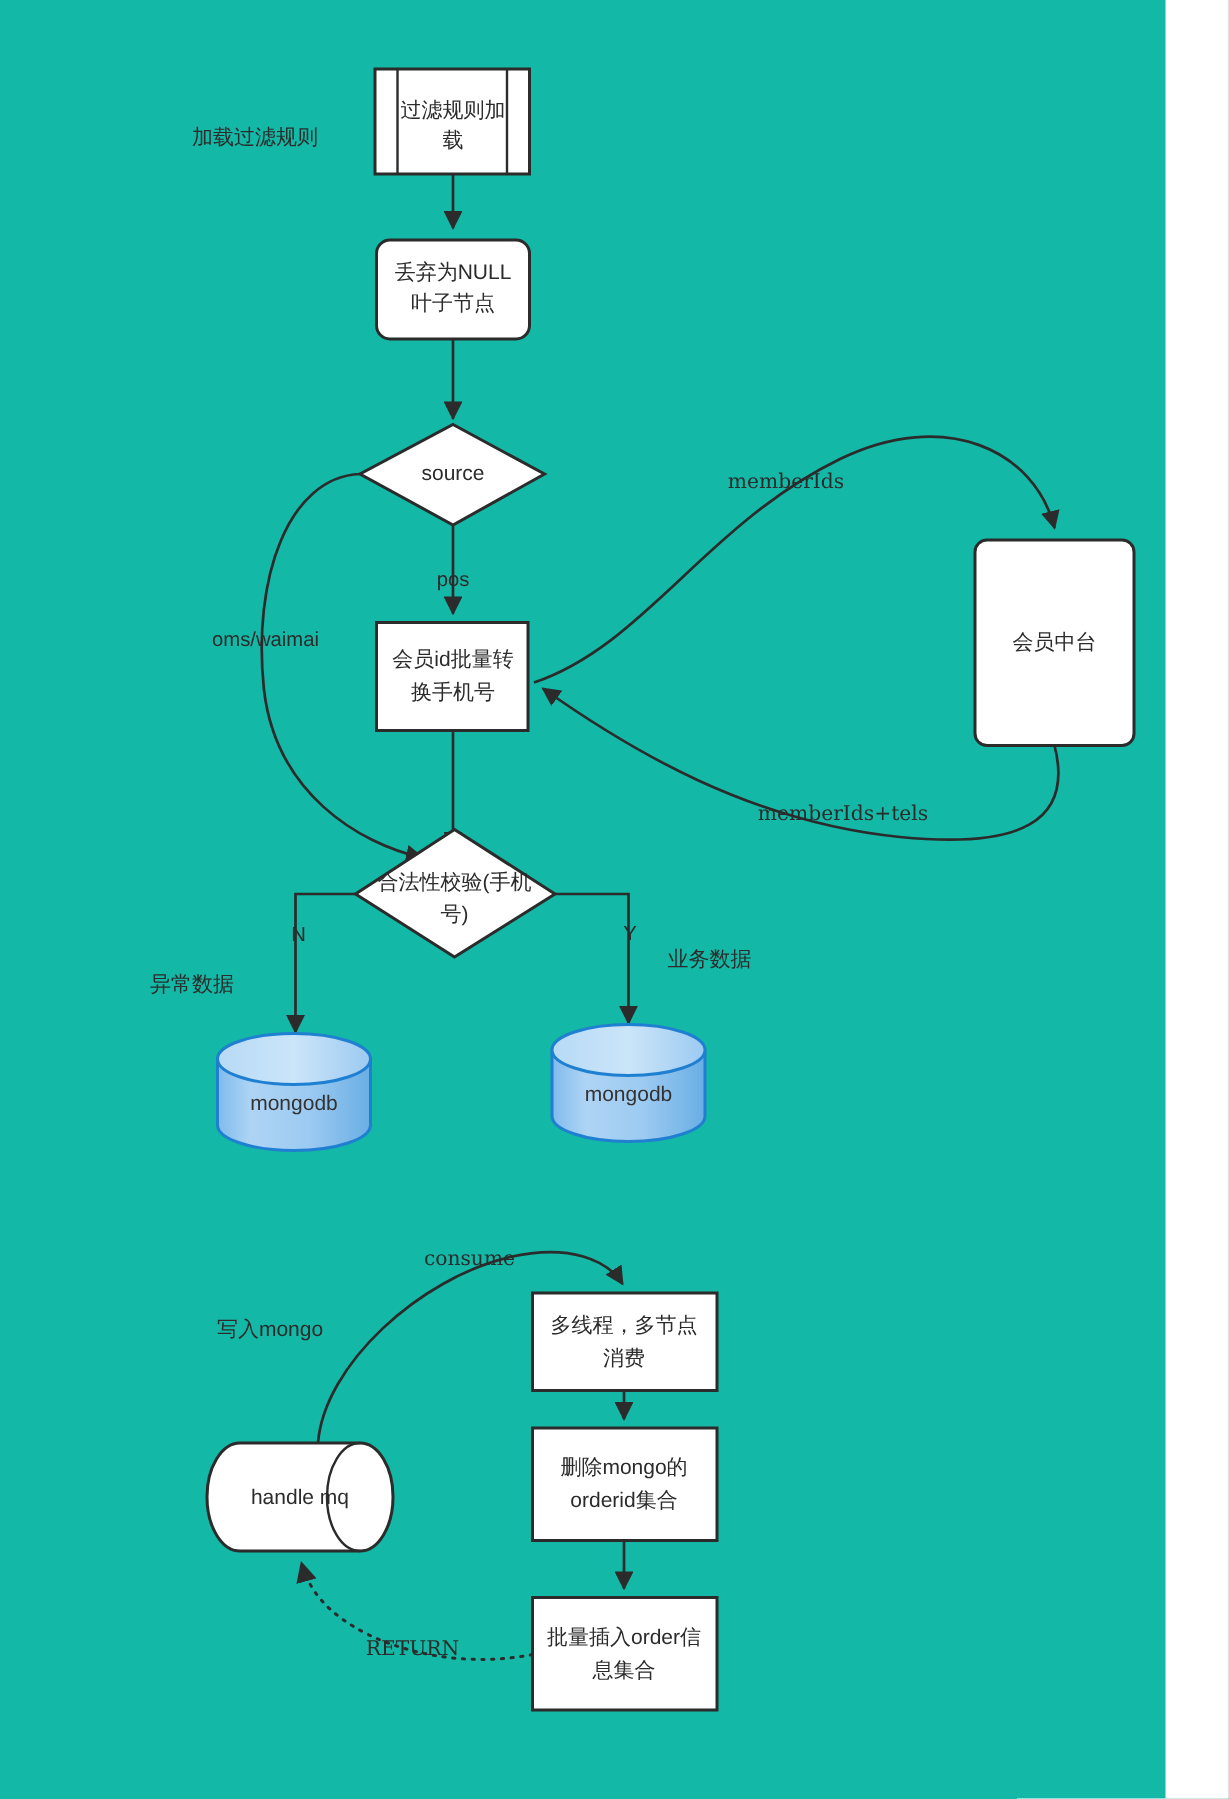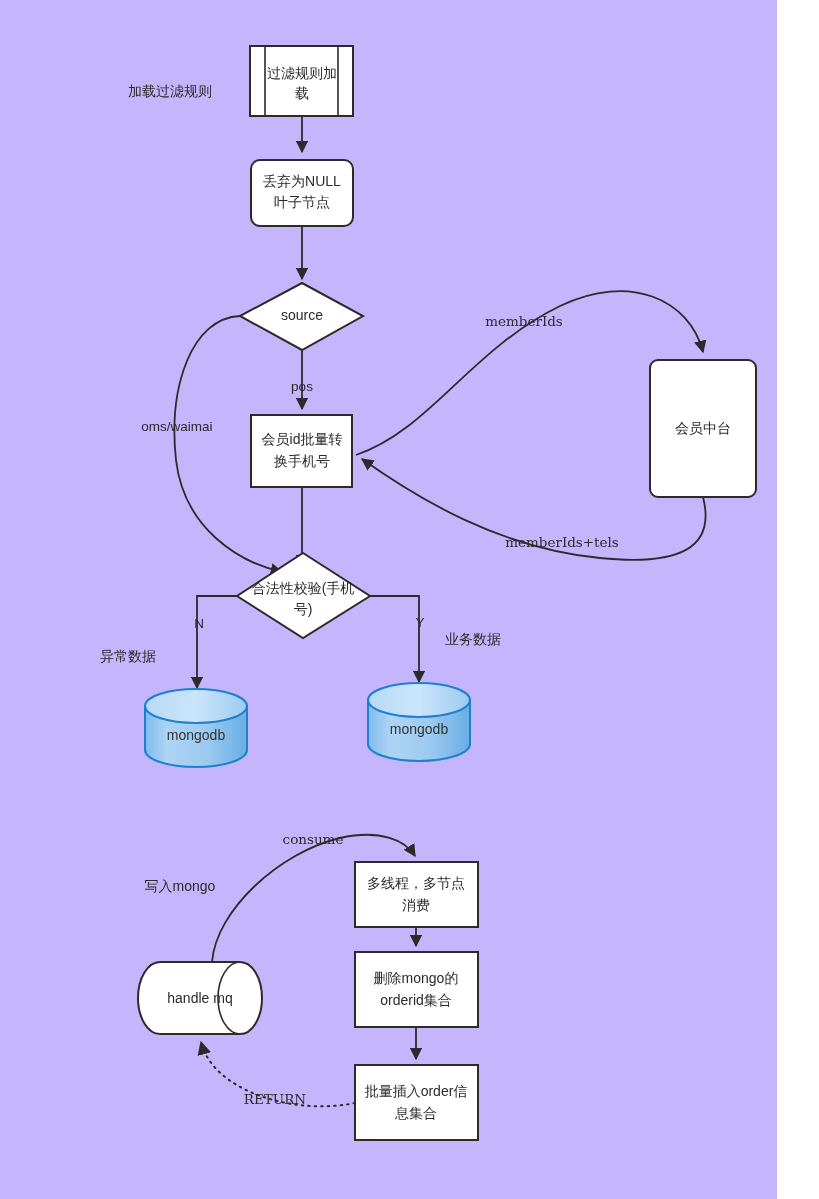--- a/index.html
+++ b/index.html
@@ -7,21 +7,21 @@
     padding: 0;
     background: #ffffff;
   }
   body {
     font-family: "Liberation Sans", "DejaVu Sans", sans-serif;
   }
   #diagram-root {
     position: relative;
     width: 777px;
     height: 1199px;
-    background: #c4b5fd;
+    background: #14b8a6;
     overflow: hidden;
   }
   svg.canvas {
     position: absolute;
     top: 0;
     left: 0;
     width: 819px;
     height: 1199px;
     display: block;
   }

